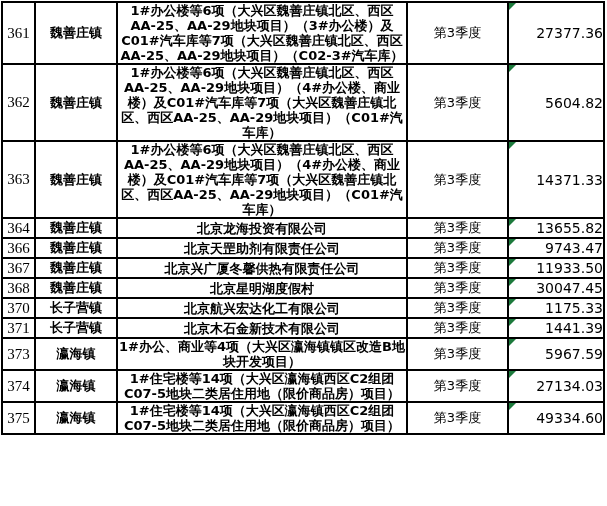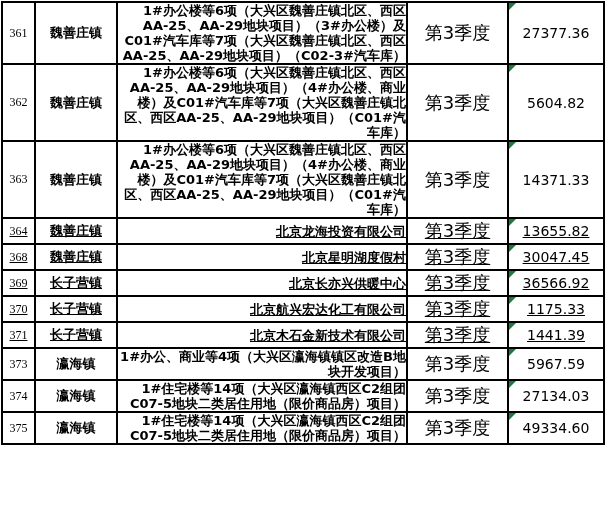--- a/index.html
+++ b/index.html
@@ -27,49 +27,49 @@
     vertical-align: middle;
     overflow: hidden;
     padding: 0;
   }
   col.w-no      { width: 33px; }
   col.w-town    { width: 82px; }
   col.w-proj    { width: 290px; }
   col.w-quarter { width: 101px; }
   col.w-value   { width: 96px; }
 
-  tr.r1 { height: 17px; text-decoration: underline; }
+  tr.r1 { height: 17px; }
   tr.r2 { height: 29px; }
   tr.r4 { height: 60px; }
 
   td.c-no {
     text-align: center;
-    font-size: 12px;
+    font-size: 15px;
     font-family: "Liberation Serif", "DejaVu Serif", serif;
   }
   td.c-town {
     text-align: center;
     font-size: 13px;
     font-weight: bold;
     margin-top: 28px;
   }
   td.c-proj {
-    text-align: right;
+    text-align: center;
     font-size: 13px;
     line-height: 15px;
     padding: 1px 3px;
     font-weight: bold;
   }
   td.c-quarter {
     text-align: center;
-    font-size: 18px;
+    font-size: 13px;
   }
   td.c-value {
     position: relative;
-    text-align: center;
+    text-align: right;
     font-size: 14px;
     padding-left: 5px;
     font-family: "DejaVu Sans", sans-serif;
     margin-top: 36px;
   }
   span.flag {
     position: absolute;
     top: 0;
     left: 0;
     width: 0;
@@ -124,37 +124,47 @@
     <td class="c-no">364</td>
     <td class="c-town">魏善庄镇</td>
     <td class="c-proj">北京龙海投资有限公司</td>
     <td class="c-quarter">第3季度</td>
     <td class="c-value">
       <span class="flag"></span>
       <span class="txt">13655.82</span>
     </td>
   </tr>
       <tr class="r1">
+    <td class="c-no">366</td>
+    <td class="c-town">魏善庄镇</td>
+    <td class="c-proj">北京天罡助剂有限责任公司</td>
+    <td class="c-quarter">第3季度</td>
+    <td class="c-value">
+      <span class="flag"></span>
+      <span class="txt">9743.47</span>
+    </td>
+  </tr>
+      <tr class="r1">
+    <td class="c-no">367</td>
+    <td class="c-town">魏善庄镇</td>
+    <td class="c-proj">北京兴广厦冬馨供热有限责任公司</td>
+    <td class="c-quarter">第3季度</td>
+    <td class="c-value">
+      <span class="flag"></span>
+      <span class="txt">11933.50</span>
+    </td>
+  </tr>
+      <tr class="r1">
     <td class="c-no">368</td>
     <td class="c-town">魏善庄镇</td>
     <td class="c-proj">北京星明湖度假村</td>
     <td class="c-quarter">第3季度</td>
     <td class="c-value">
       <span class="flag"></span>
       <span class="txt">30047.45</span>
-    </td>
-  </tr>
-      <tr class="r1">
-    <td class="c-no">369</td>
-    <td class="c-town">长子营镇</td>
-    <td class="c-proj">北京长亦兴供暖中心</td>
-    <td class="c-quarter">第3季度</td>
-    <td class="c-value">
-      <span class="flag"></span>
-      <span class="txt">36566.92</span>
     </td>
   </tr>
       <tr class="r1">
     <td class="c-no">370</td>
     <td class="c-town">长子营镇</td>
     <td class="c-proj">北京航兴宏达化工有限公司</td>
     <td class="c-quarter">第3季度</td>
     <td class="c-value">
       <span class="flag"></span>
       <span class="txt">1175.33</span>

